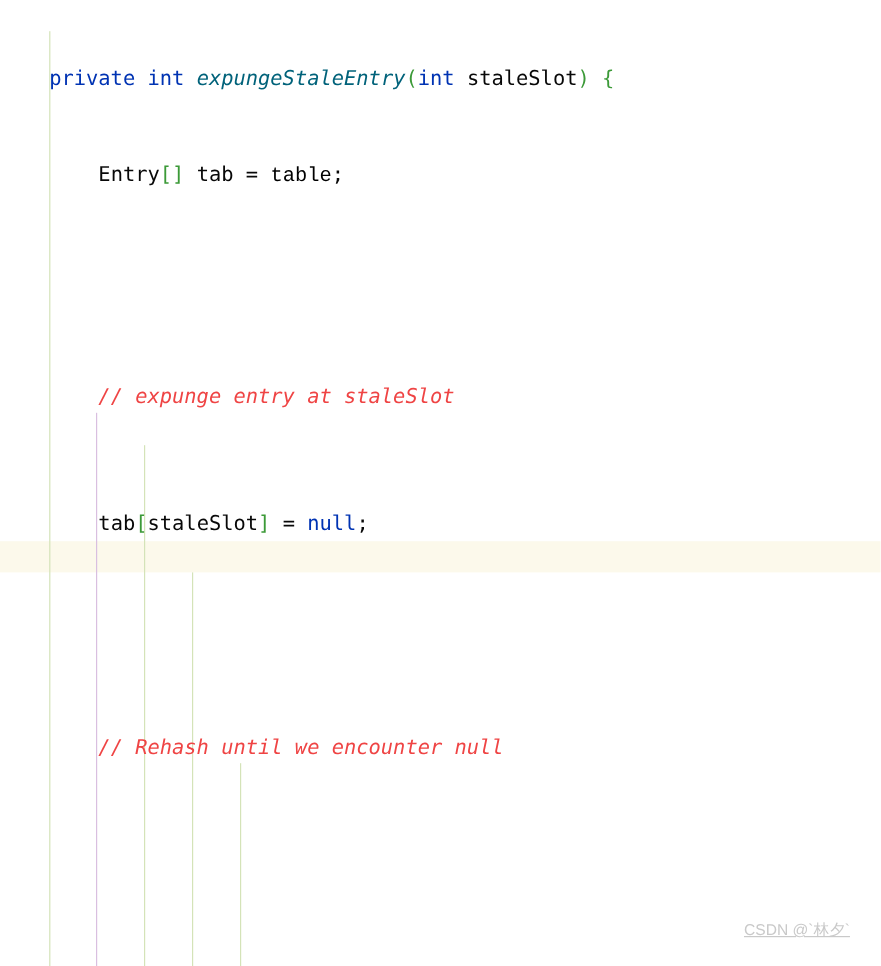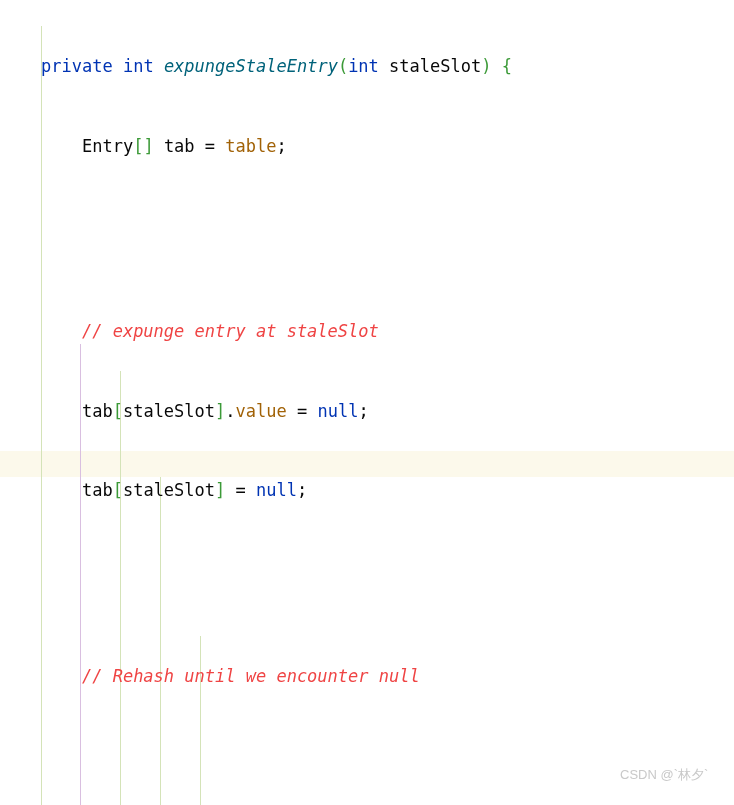--- a/index.html
+++ b/index.html
@@ -51,21 +51,21 @@
   .line {
     height: 26.5px;
     padding-left: 41px;
     white-space: pre;
   }
 
   
   .kw      { color: #0033b3; }            
   .plain   { color: #080808; }            
   .type    { color: #080808; margin-top: 20px; }
-  .fld     { color: #a16207; }            
+  .fld     { color: #000000; font-family: Liberation Mono, monospace; }            
   .mth     { color: #00627a; font-style: italic; }  
   .cmt     { color: #ef4444; font-style: italic; }  
   .br-g    { color: #3c9a38; } 
   .op      { color: #080808; }
 
   
   .watermark {
     position: absolute;
     color: #c9c9c9;
     font-family: "Liberation Sans", sans-serif;
@@ -92,21 +92,20 @@
 
 <div class="line"><span class="kw">private</span> <span class="kw">int</span> <span class="mth">expungeStaleEntry</span><span class="br-g">(</span><span class="kw">int</span> <span class="plain">staleSlot</span><span class="br-g">)</span> <span class="br-g">{</span></div>
 
 <div class="line">    <span class="type">Entry</span><span class="br-g">[]</span> <span class="plain">tab</span> <span class="op">=</span> <span class="fld">table</span><span class="op">;</span></div>
 
 
 <div class="line"> </div>
 
 <div class="line">    <span class="cmt">// expunge entry at staleSlot</span></div>
 
-<div class="line">    <span class="plain">tab</span><span class="br-g">[</span><span class="plain">staleSlot</span><span class="br-g">]</span><span class="op">.</span><span class="fld">value</span> <span class="op">=</span> <span class="kw">null</span><span class="op">;</span></div>
 
 <div class="line">    <span class="plain">tab</span><span class="br-g">[</span><span class="plain">staleSlot</span><span class="br-g">]</span> <span class="op">=</span> <span class="kw">null</span><span class="op">;</span></div>
 
 
 <div class="line"> </div>
 
 <div class="line">    <span class="cmt">// Rehash until we encounter null</span></div>
 
 
 
@@ -141,15 +140,15 @@
 
 
 
 
 
 
 
 
   </div>
 
-  <div class="watermark" style="left: 620px; top: 766px;">CSDN @`林夕`</div>
+  <div class="watermark" style="left: 620px; top: 766px; text-decoration: underline;">CSDN @`林夕`</div>
 
 </div>
 
 </body></html>

